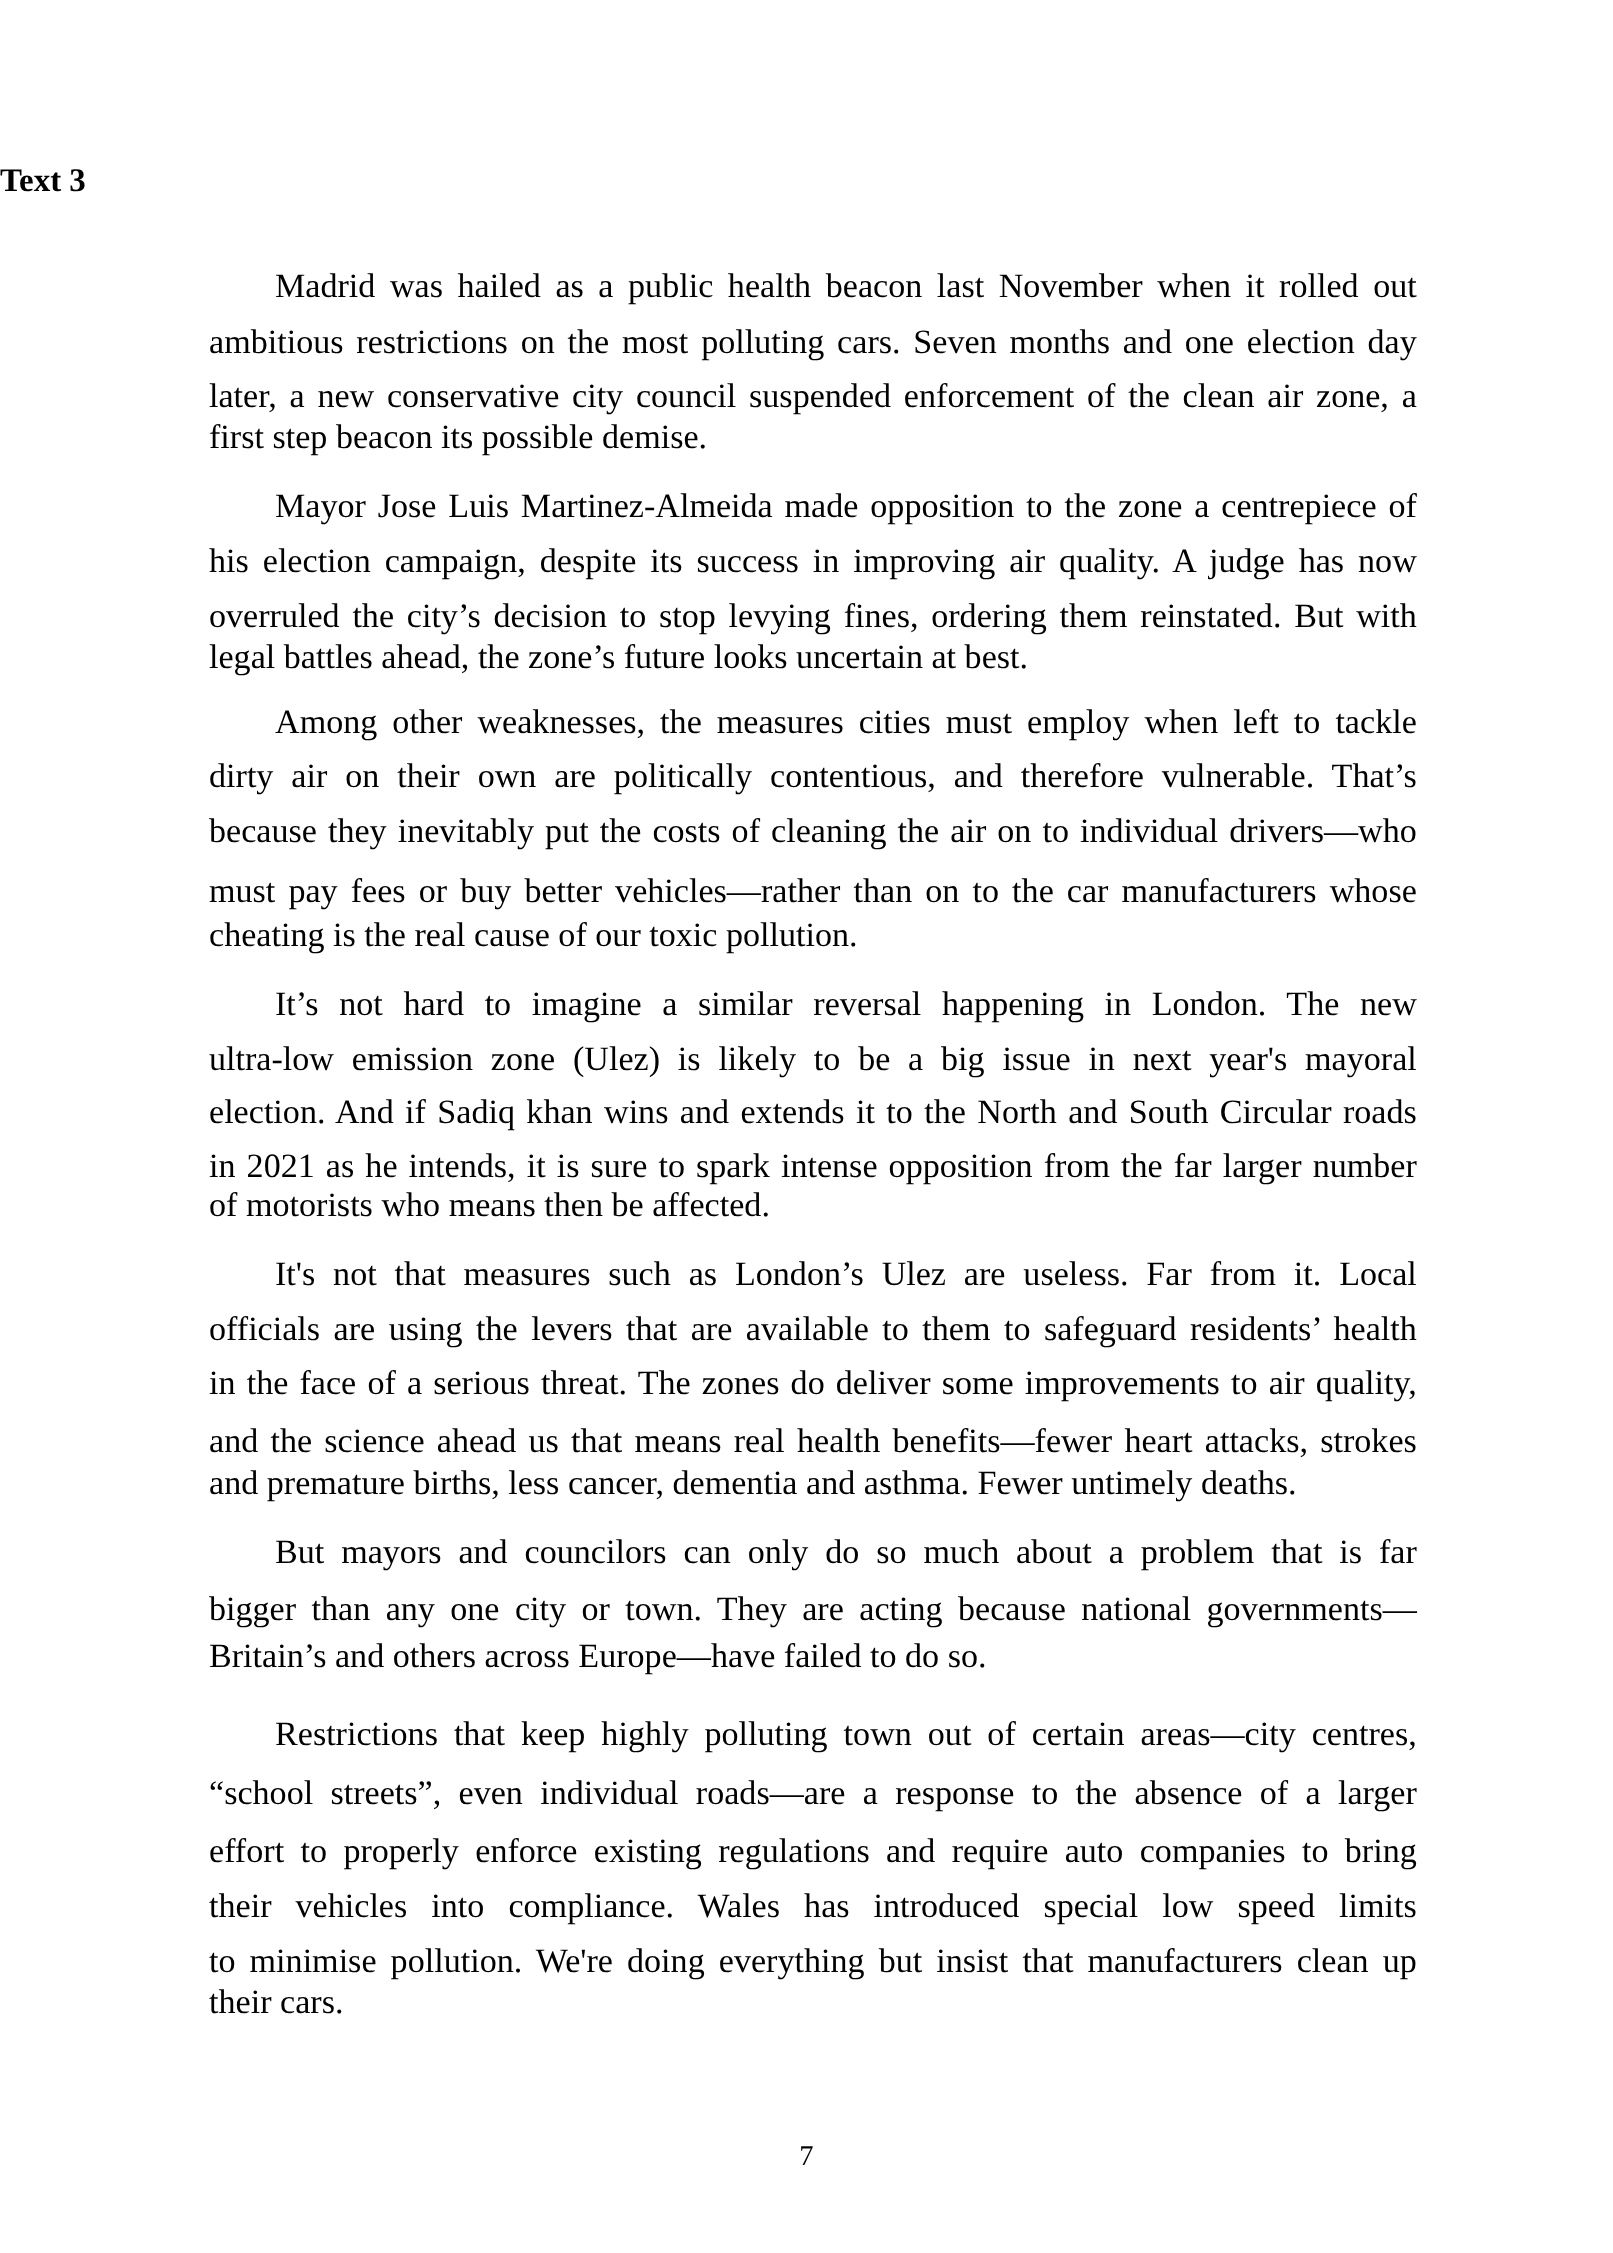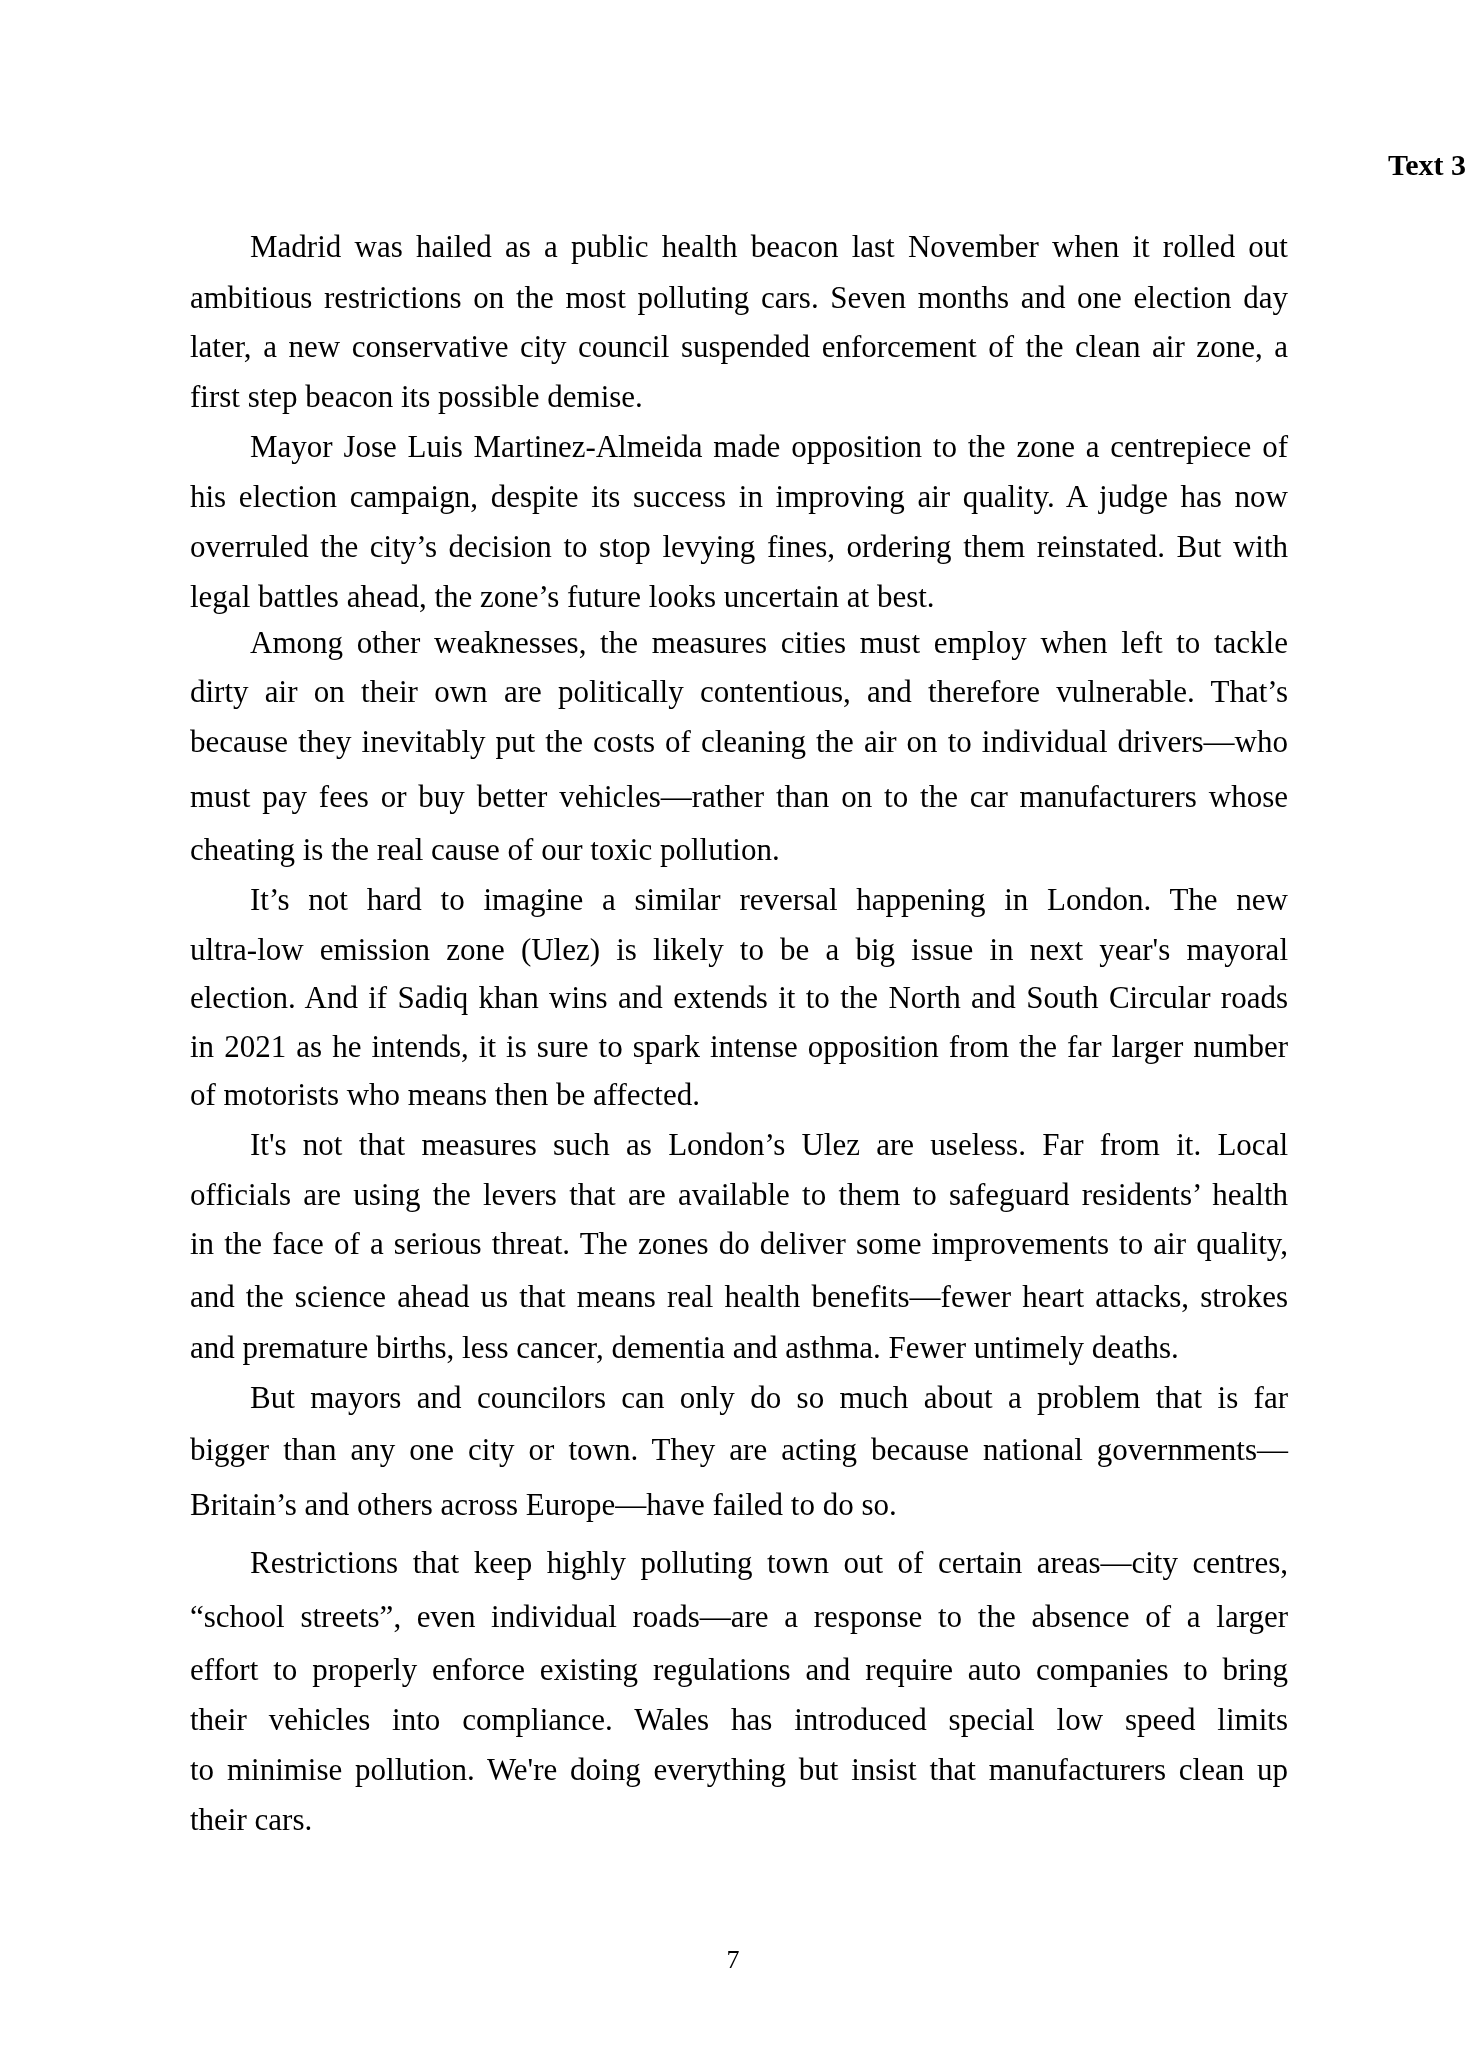--- a/index.html
+++ b/index.html
@@ -1,29 +1,29 @@
 <!DOCTYPE html>
 <html><head>
   <meta charset="utf-8">
   <style>
     html, body { margin: 0; padding: 0; background: #ffffff; }
     body { width: 1466px; height: 2048px; position: relative; overflow: hidden; }
     .page { position: absolute; left: 0; top: 0; width: 1466px; height: 2048px; background: #fff; }
     .title {
       position: absolute; left: 0; width: 1466px; top: 146px;
-      text-align: right; font-family: "Liberation Serif", serif;
+      text-align: left; font-family: "Liberation Serif", serif;
       font-weight: bold; font-size: 30px; color: #000; line-height: 38px;
     }
     .line {
       position: absolute; left: 190px; width: 1098px;
       font-family: "Liberation Serif", serif; font-size: 31px;
       line-height: 40px; height: 40px; color: #000;
       white-space: nowrap; overflow: visible;
     }
-    .line.j { text-align: justify; text-align-last: justify; white-space: normal; }
+    .line.j { text-align: justify; text-align-last: justify; white-space: normal; margin-top: 13px; }
     .line.ind { left: 250px; width: 1038px; }
     .pagenum {
       position: absolute; left: 0; width: 1466px; top: 1944px; text-align: center;
       font-family: "Liberation Serif", serif; font-size: 26px; color: #000; line-height: 32px;
     }
   </style>
 </head>
 <body>
 
 <div class="page">

